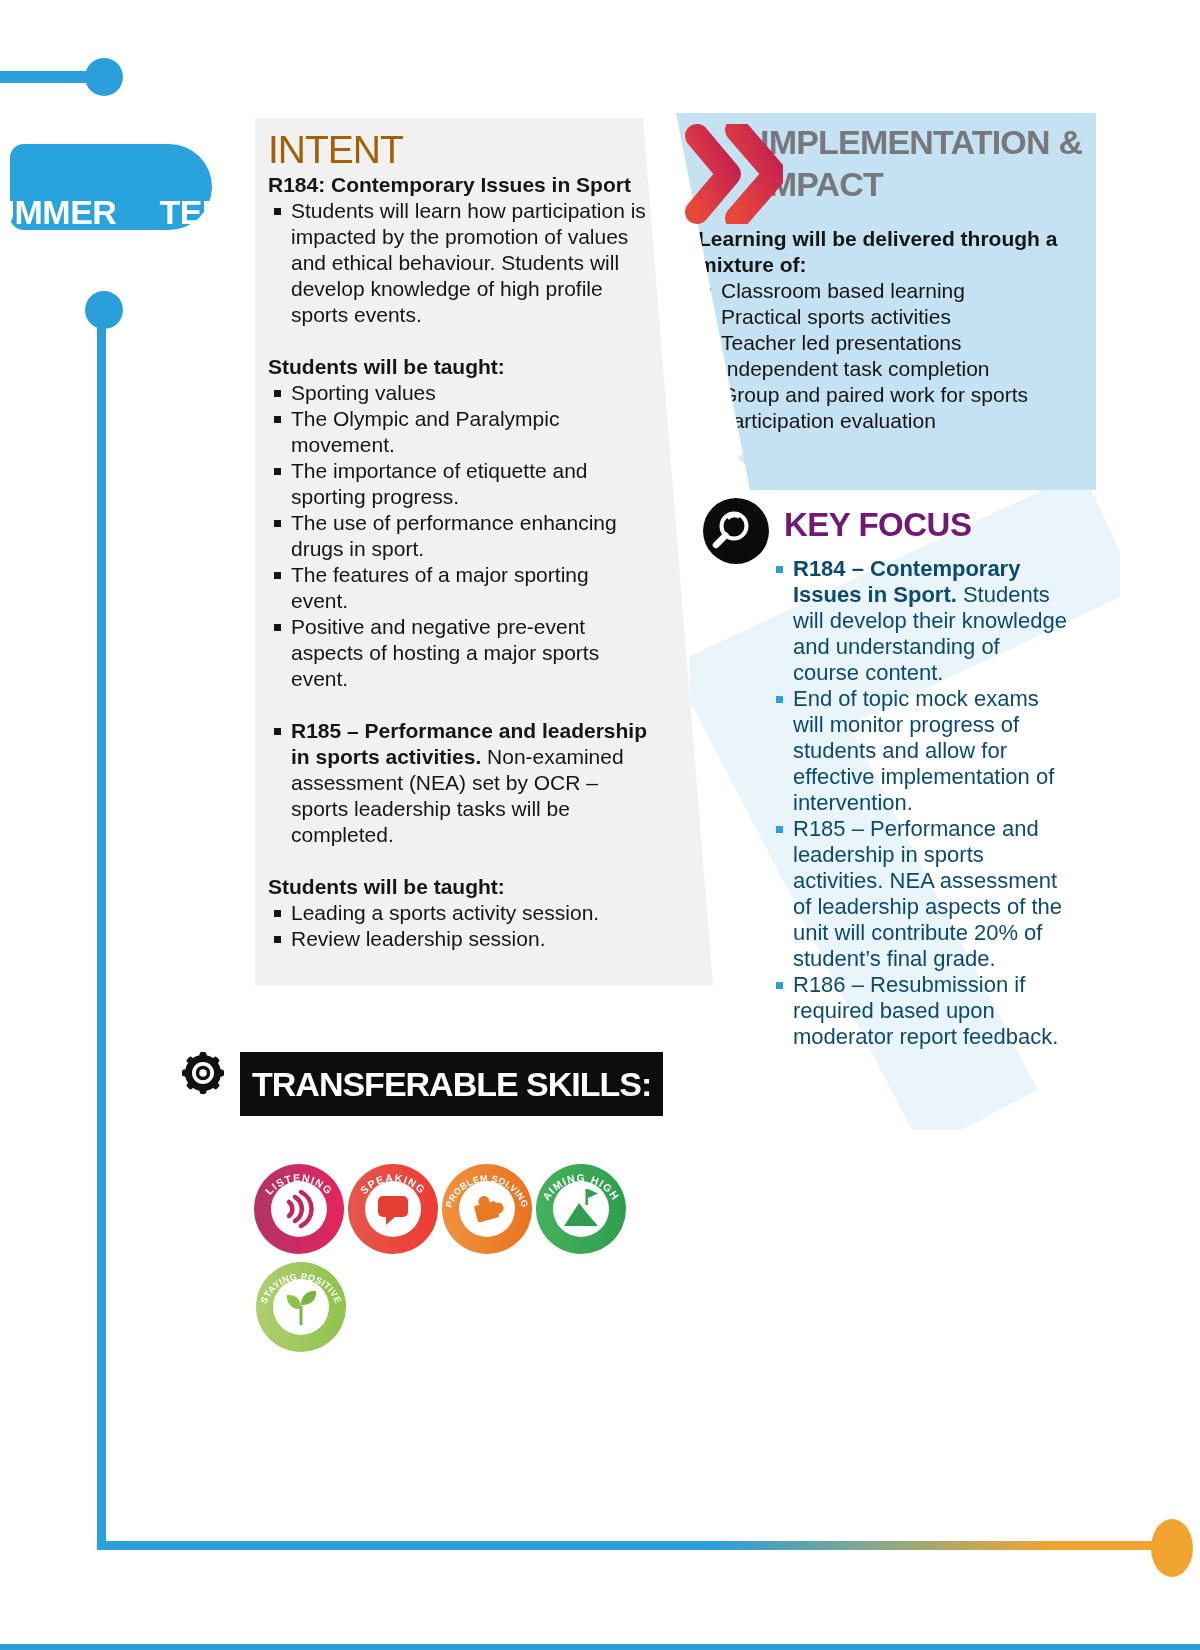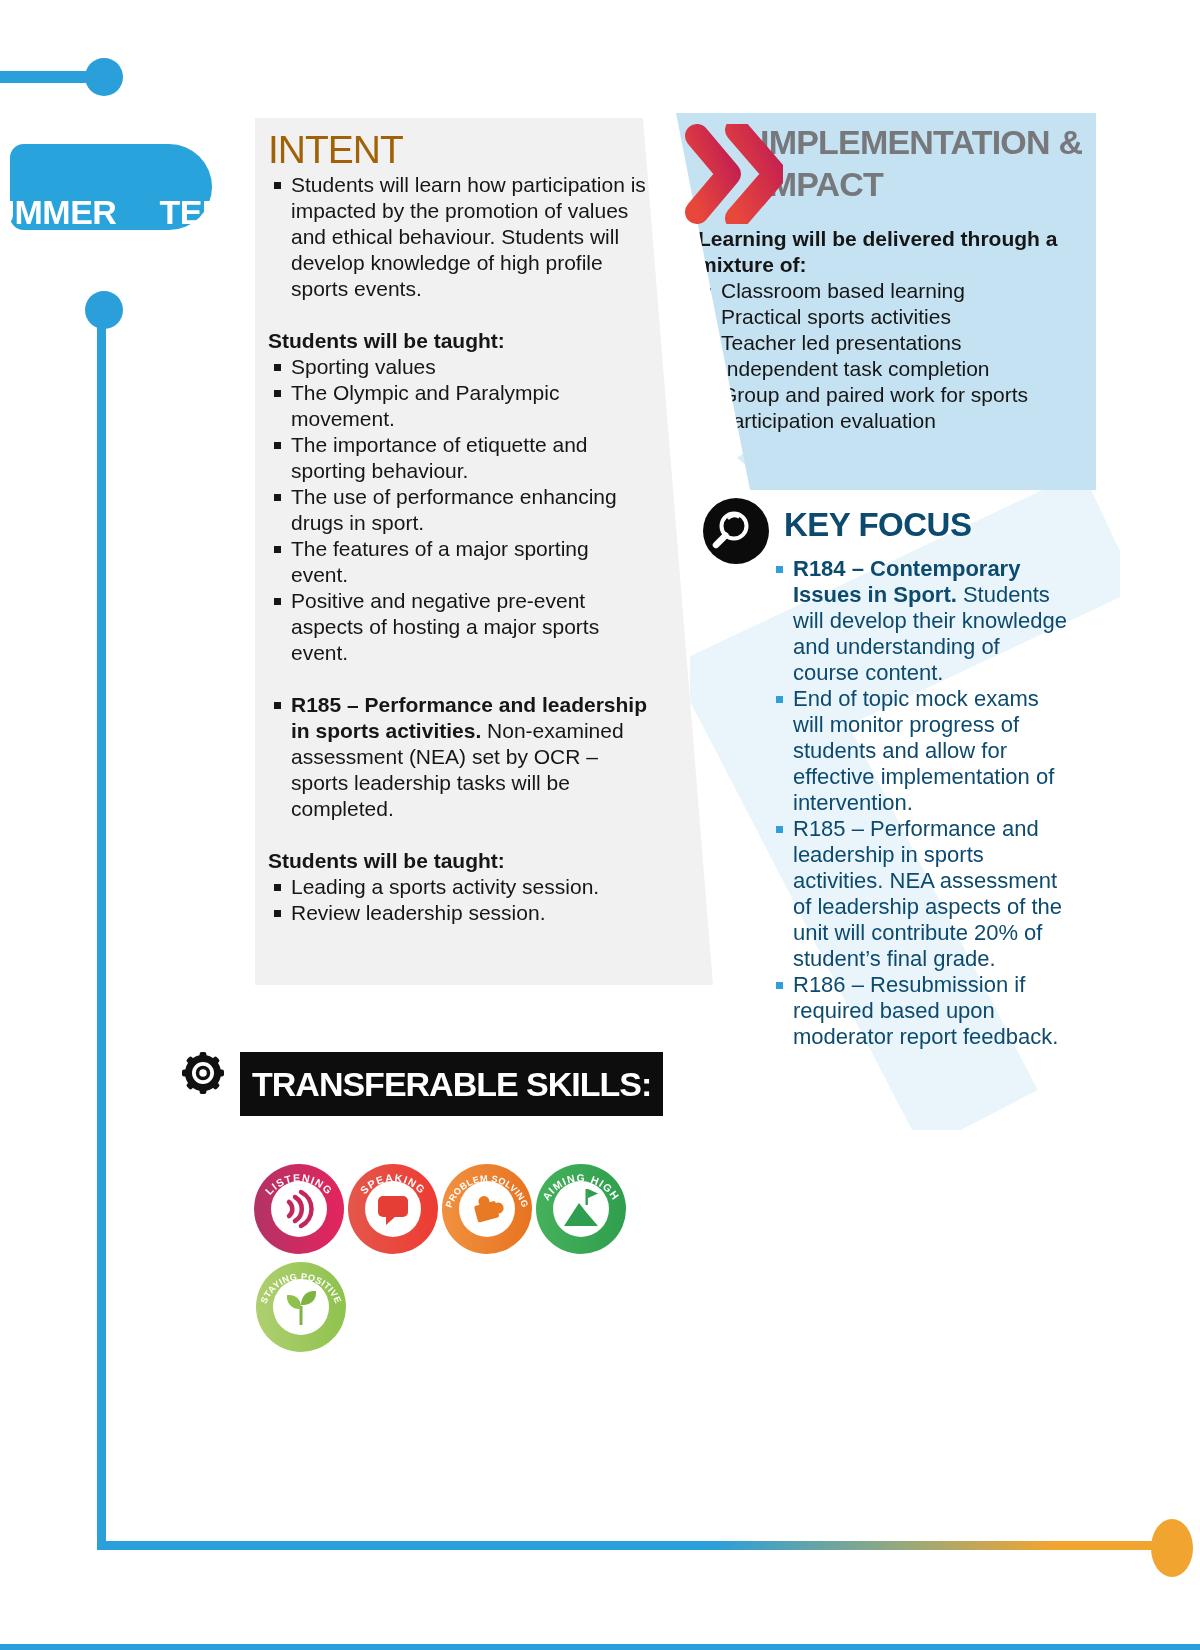--- a/index.html
+++ b/index.html
@@ -39,21 +39,21 @@
   .impl-block{left:676px;top:113px;width:420px;height:377px;background:#C5E2F2;
               clip-path:polygon(0 0,100% 0,100% 100%,74px 100%);}
   .impl-head{position:absolute;left:84px;top:8px;font-size:34px;font-weight:800;color:#77787B;
              line-height:42px;letter-spacing:-0.8px;}
   .impl-body{position:absolute;left:22px;top:113px;width:370px;}
   .chevron-icon{left:683px;top:124px;}
 
   
   .kf-bg{left:690px;top:430px;pointer-events:none;}
   .kf-icon{left:703px;top:498px;width:66px;height:66px;border-radius:50%;background:#0B0B0B;}
-  .kf-head{left:784px;top:506px;font-size:33px;font-weight:800;color:#0c4a6e;letter-spacing:-0.5px;}
+  .kf-head{left:784px;top:506px;font-size:33px;font-weight:800;color:#701a75;letter-spacing:-0.5px;}
   .kf-list{left:772px;top:556px;width:296px;}
   .kt{font-size:22px;line-height:26px;color:#0c4a6e;margin:0;}
   .kf-list .sq{background:#2E9FDB;margin:10px 10px 0 4px;}
 
   
   .skills-banner{left:240px;top:1052px;height:44px;background:#0D0D0D;color:#fff;
                  font-size:34px;font-weight:800;line-height:44px;padding:10px 12px;
                  letter-spacing:-1px;white-space:nowrap;}
   .gear{left:180px;top:1050px;}
   .badge{width:92px;height:92px;}
@@ -78,37 +78,38 @@
   </div>
 
   <svg class="abs kf-bg" width="430" height="700" viewBox="0 0 430 700">
     <polyline points="420,100 70,265 290,690" fill="none" stroke="#E9F4FB" stroke-width="130"></polyline>
     <polyline points="80,10 56,28 80,47" fill="none" stroke="#D9EDF9" stroke-width="11"></polyline>
   </svg>
 
   <section class="abs intent-block">
     <div class="intent-inner">
       <h2 class="h-intent">INTENT</h2>
+      <p class="t b">R184: Contemporary Issues in Sport</p>
       <div class="bullet">
         <span class="sq"></span>
         <p class="t">Students will learn how participation is impacted by the promotion of values and ethical behaviour. Students will develop knowledge of high profile sports events.</p>
       </div>
 
       <p class="t b mt">Students will be taught:</p>
       <div class="bullet">
           <span class="sq"></span>
           <p class="t">Sporting values</p>
         </div>
       <div class="bullet">
           <span class="sq"></span>
           <p class="t">The Olympic and Paralympic movement.</p>
         </div>
       <div class="bullet">
           <span class="sq"></span>
-          <p class="t">The importance of etiquette and sporting behaviour.</p>
+          <p class="t">The importance of etiquette and sporting progress.</p>
         </div>
       <div class="bullet">
           <span class="sq"></span>
           <p class="t">The use of performance enhancing drugs in sport.</p>
         </div>
       <div class="bullet">
           <span class="sq"></span>
           <p class="t">The features of a major sporting event.</p>
         </div>
       <div class="bullet">

